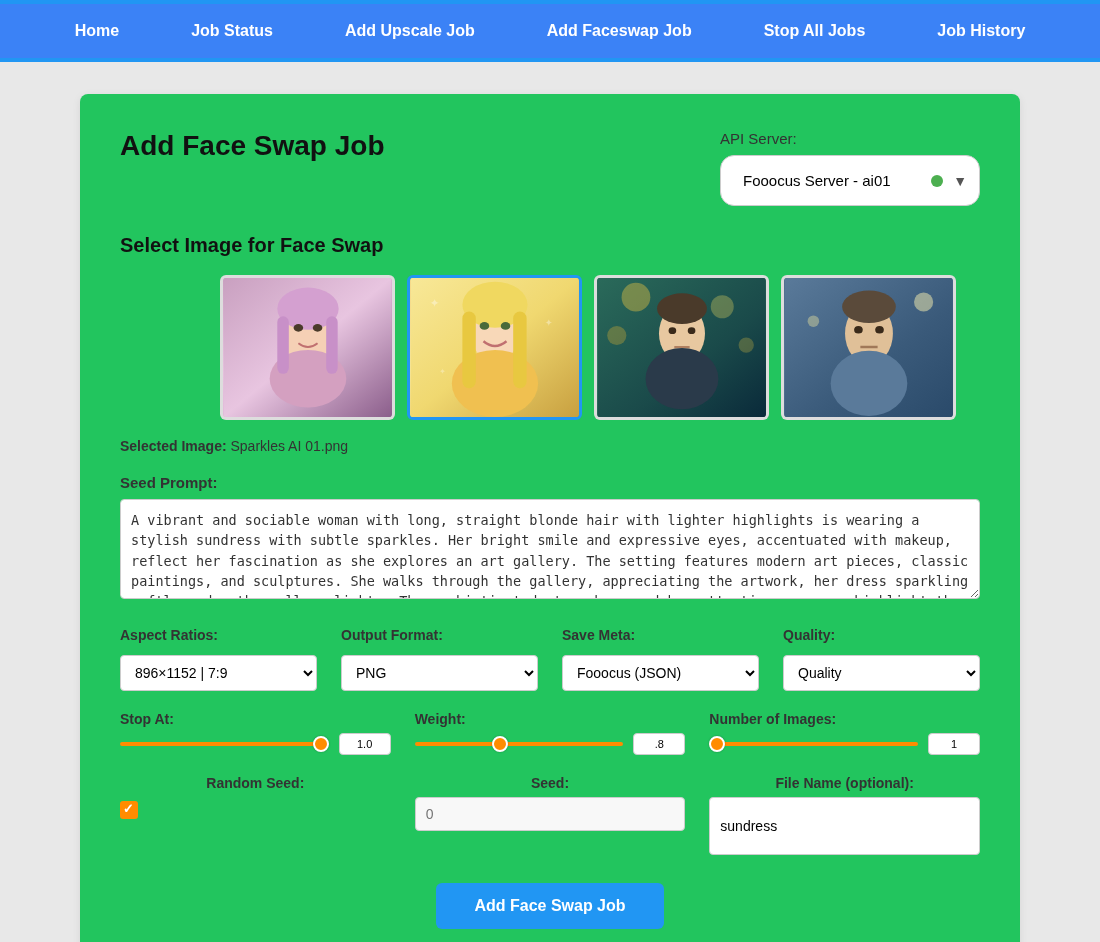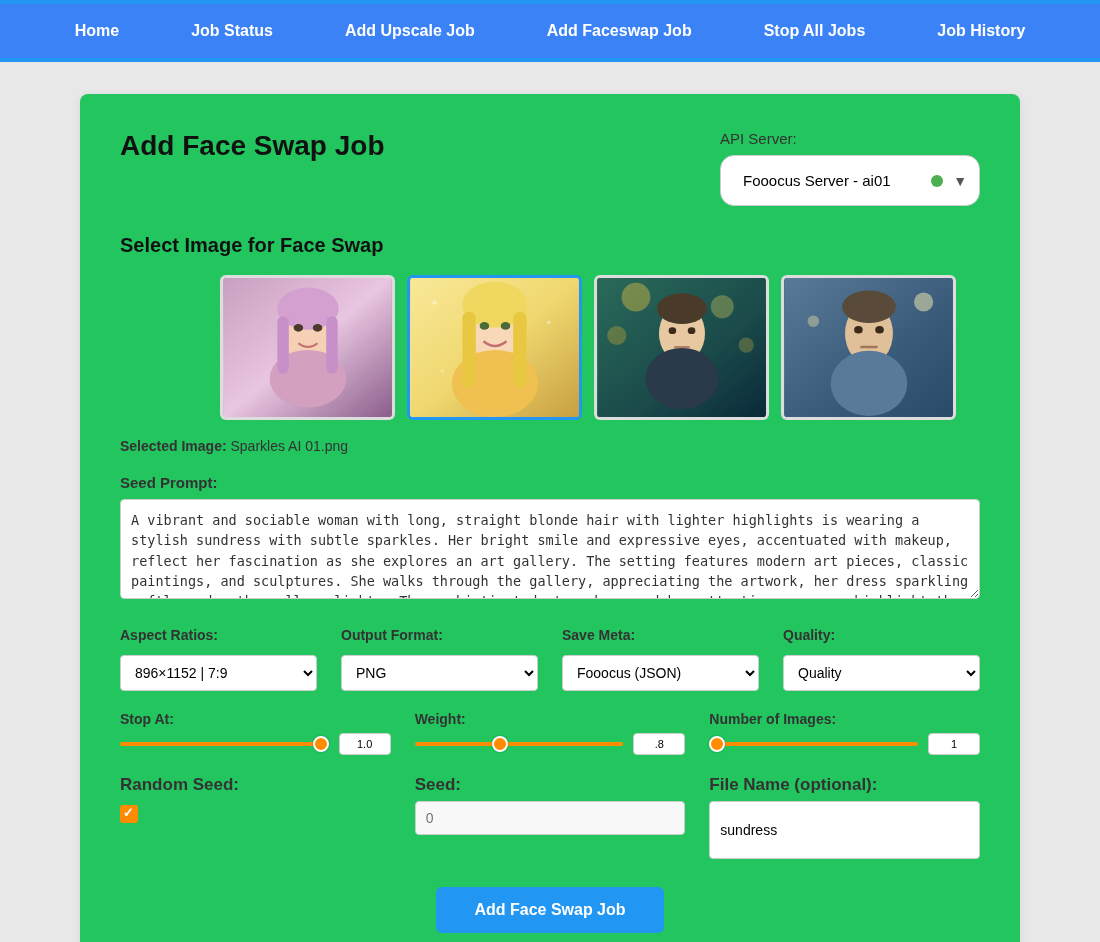--- a/index.html
+++ b/index.html
@@ -275,23 +275,24 @@
       gap: 16px 24px;
       margin-bottom: 28px;
       align-items: start;
     }
     .seed-group {
       display: flex;
       flex-direction: column;
       gap: 6px;
     }
     .seed-group-label {
-      font-size: 17px;
-      font-weight: bold;
-      color: #333;
+      font-size: 14px;
+      font-weight: bold;
+      color: #333;
+      text-align: center;
     }
     .checkbox-row {
       display: flex;
       align-items: center;
       gap: 8px;
       margin-top: 4px;
     }
     .checkbox-orange {
       width: 18px;
       height: 18px;

